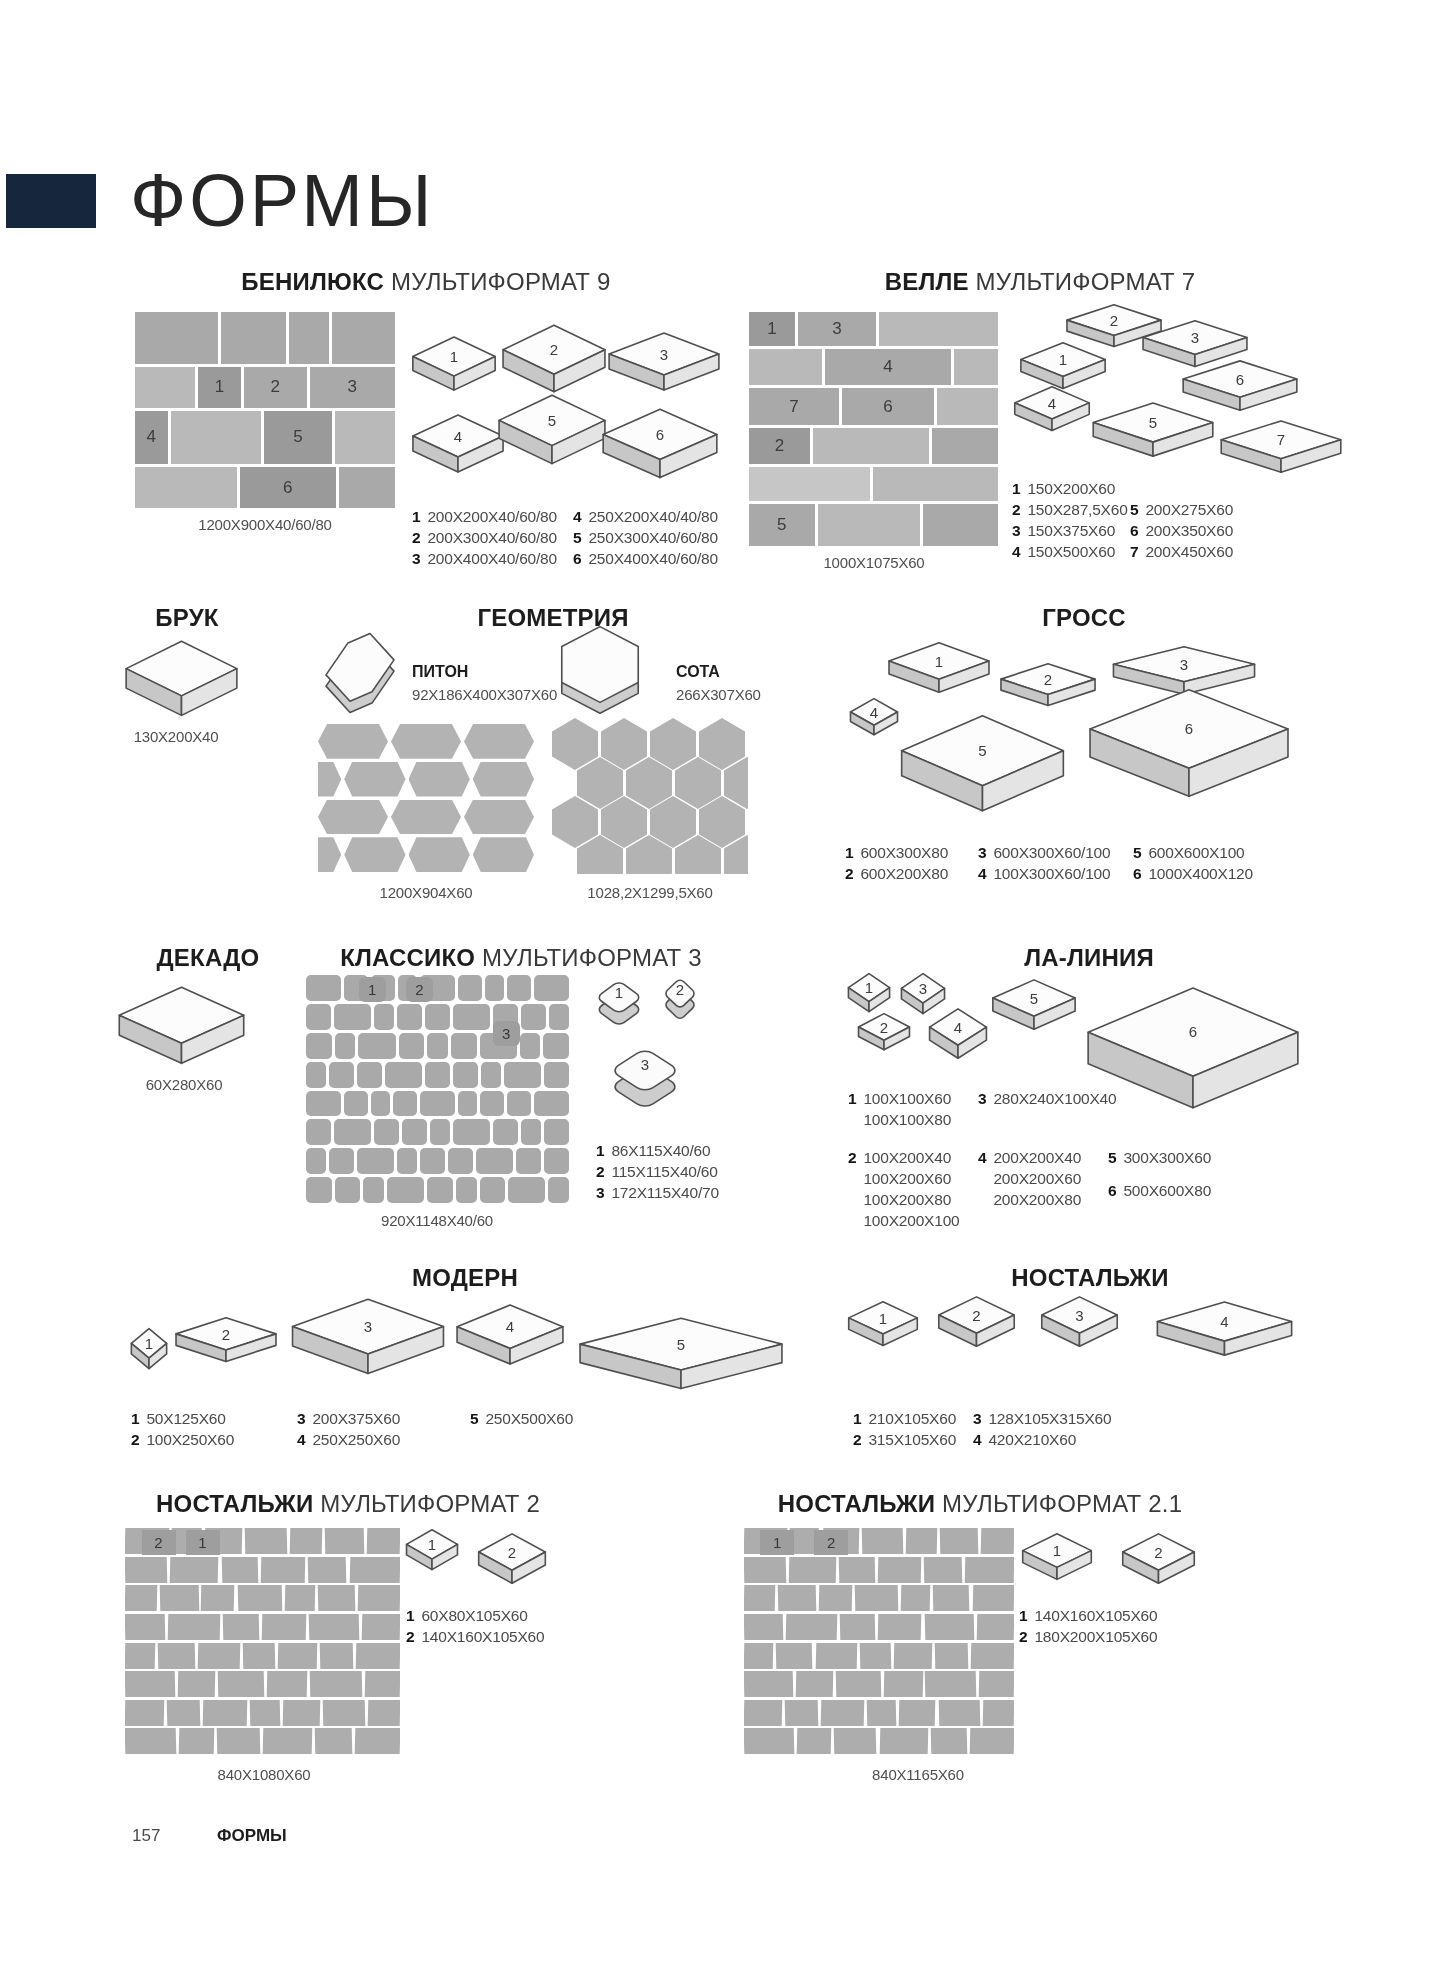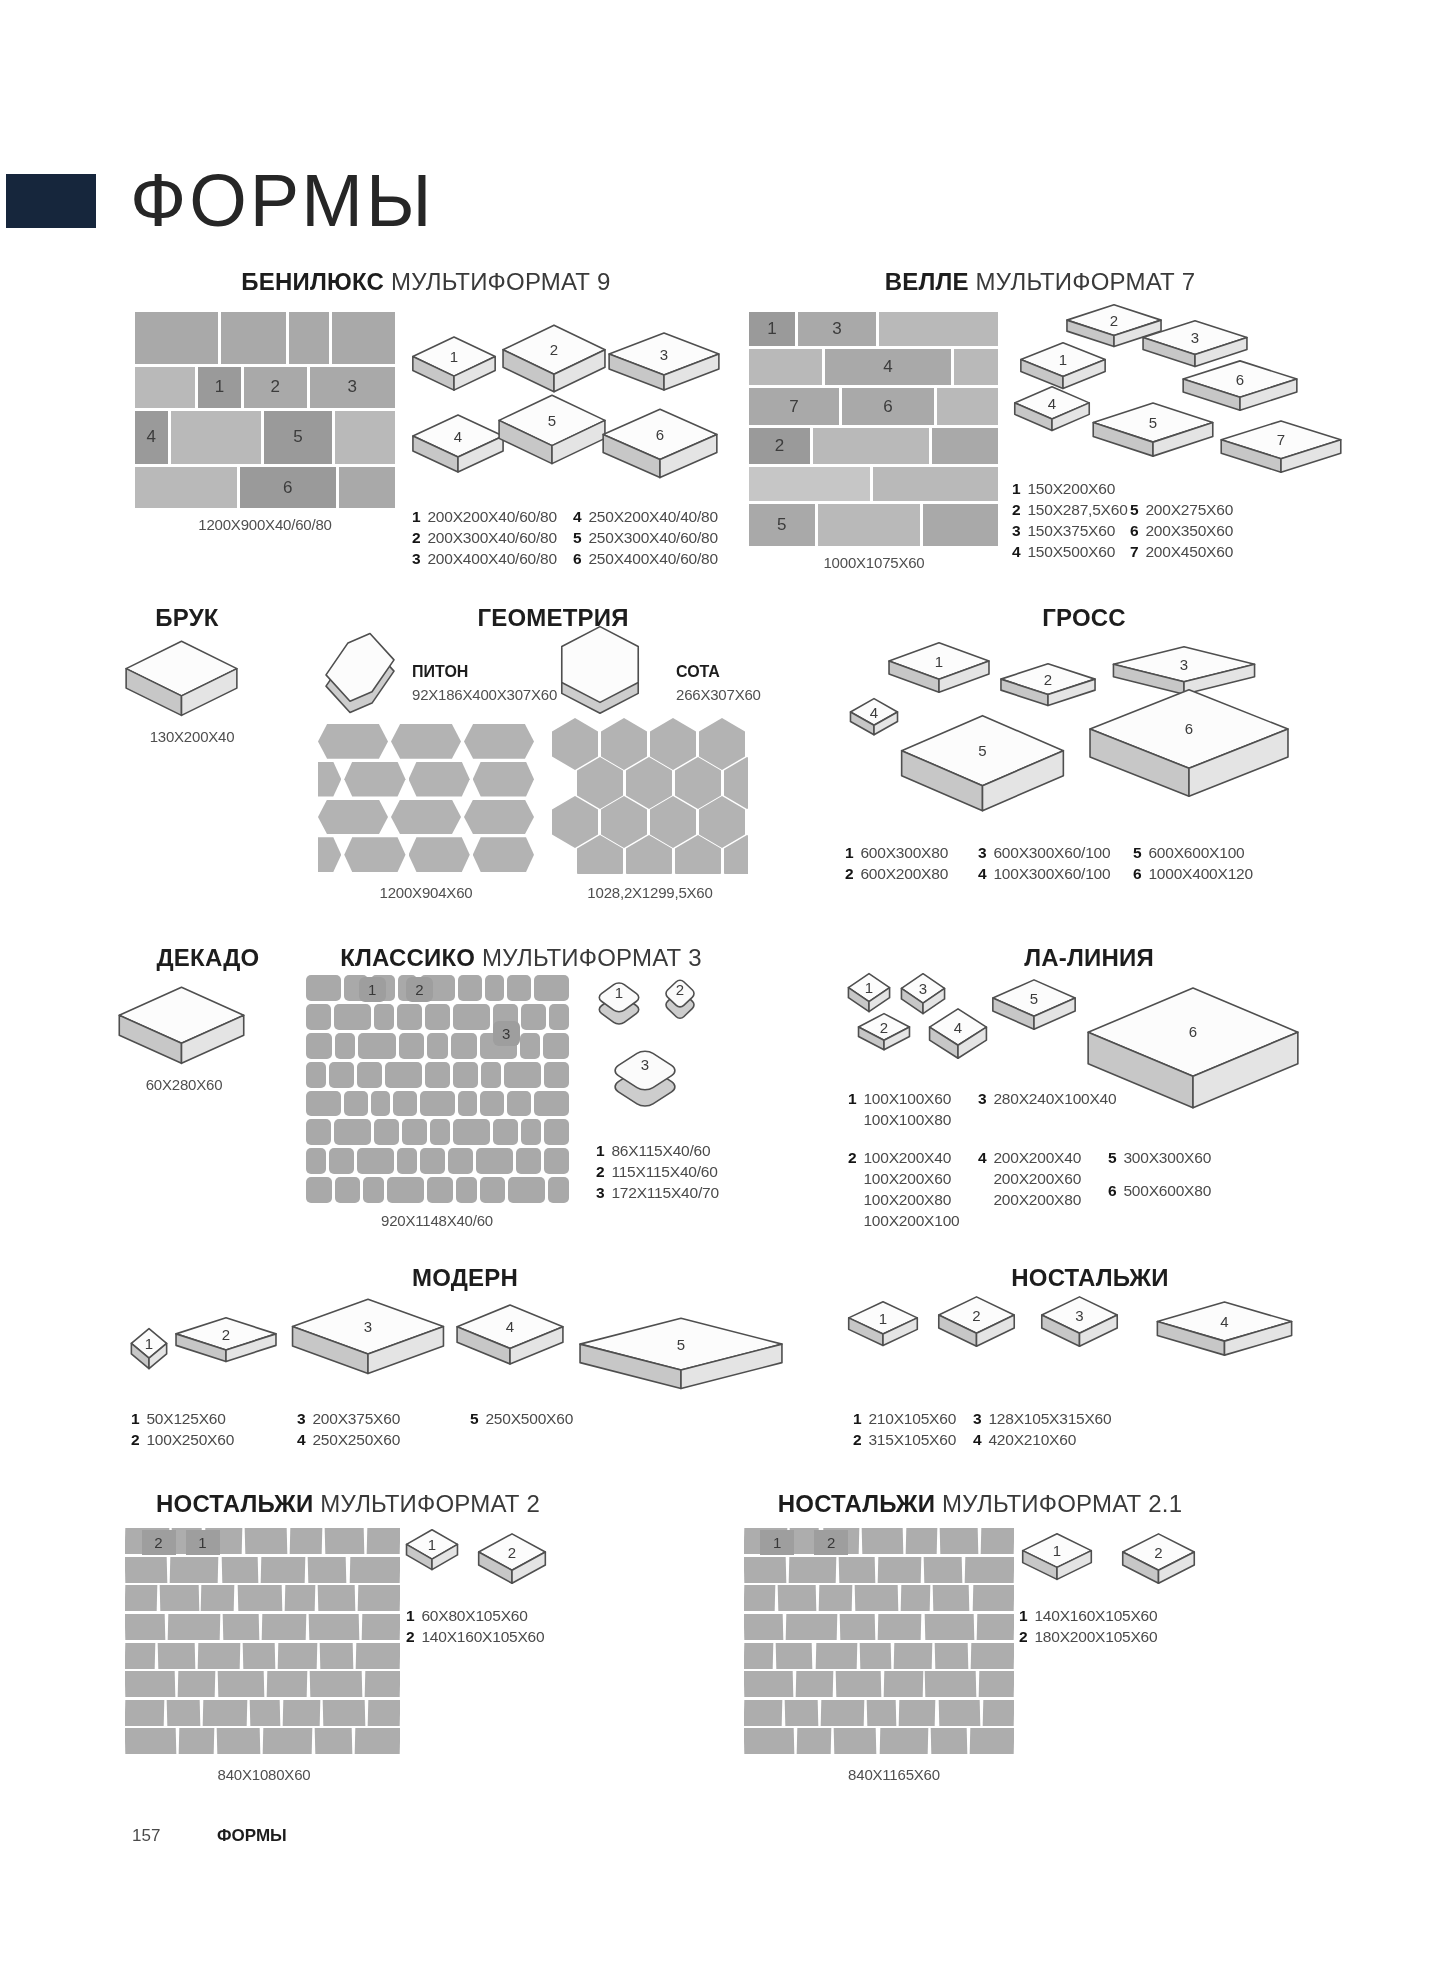--- a/index.html
+++ b/index.html
@@ -318,21 +318,21 @@
   </div>
 
   <div class="hdr" style="left:187px;top:604px">
     <span class="hb">БРУК</span>
   </div>
   <div class="tile" style="left:125px;top:640px;width:113px;height:78px">
       <svg viewBox="0 0 100 60" preserveAspectRatio="none">
         <use href="#isoT"></use>
       </svg>
     </div>
-  <div class="cap" style="left:192px;top:728px">130X200X40</div>
+  <div class="cap" style="left:176px;top:728px">130X200X40</div>
 
   <div class="hdr" style="left:553px;top:604px">
     <span class="hb">ГЕОМЕТРИЯ</span>
   </div>
   <div class="tile" style="left:310px;top:626px;width:100px;height:94px">
       <svg viewBox="0 0 100 100" preserveAspectRatio="none">
         <use href="#pitonT"></use>
       </svg>
     </div>
   <div class="subname" style="left:412px;top:660px">
@@ -973,21 +973,21 @@
           <div class="trapc" style="flex-grow: 0.85; transform: skewX(-1.4deg);"></div>
           <div class="trapc" style="flex-grow: 1.05; transform: skewX(1.4deg);"></div>
           <div class="trapc" style="flex-grow: 1.2; transform: skewX(-1.4deg);"></div>
           <div class="trapc" style="flex-grow: 0.9; transform: skewX(1.4deg);"></div>
           <div class="trapc" style="flex-grow: 1.1; transform: skewX(-1.4deg);"></div>
         </div>
       </div>
     <span class="pnum2" style="left:6%;top:1%">1</span>
     <span class="pnum2" style="left:26%;top:1%">2</span>
   </div>
-  <div class="cap" style="left:894px;top:1766px">840X1165X60</div>
+  <div class="cap" style="left:918px;top:1766px">840X1165X60</div>
   <div class="tile" style="left:1022px;top:1533px;width:70px;height:48px">
       <svg viewBox="0 0 100 60" preserveAspectRatio="none">
         <use href="#isoT"></use>
       </svg>
       <span class="tn">1</span>
     </div>
   <div class="tile" style="left:1122px;top:1533px;width:73px;height:52px">
       <svg viewBox="0 0 100 60" preserveAspectRatio="none">
         <use href="#isoT"></use>
       </svg>

